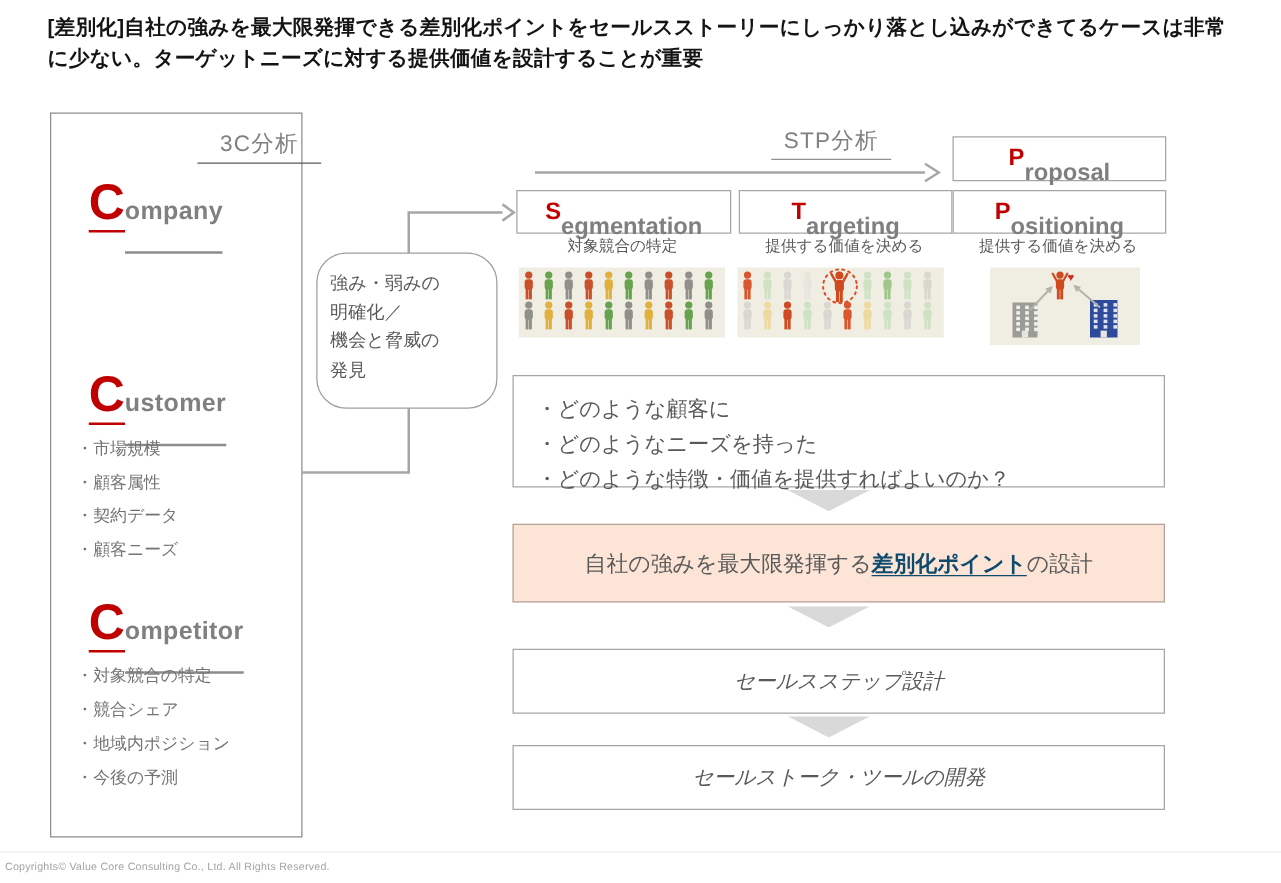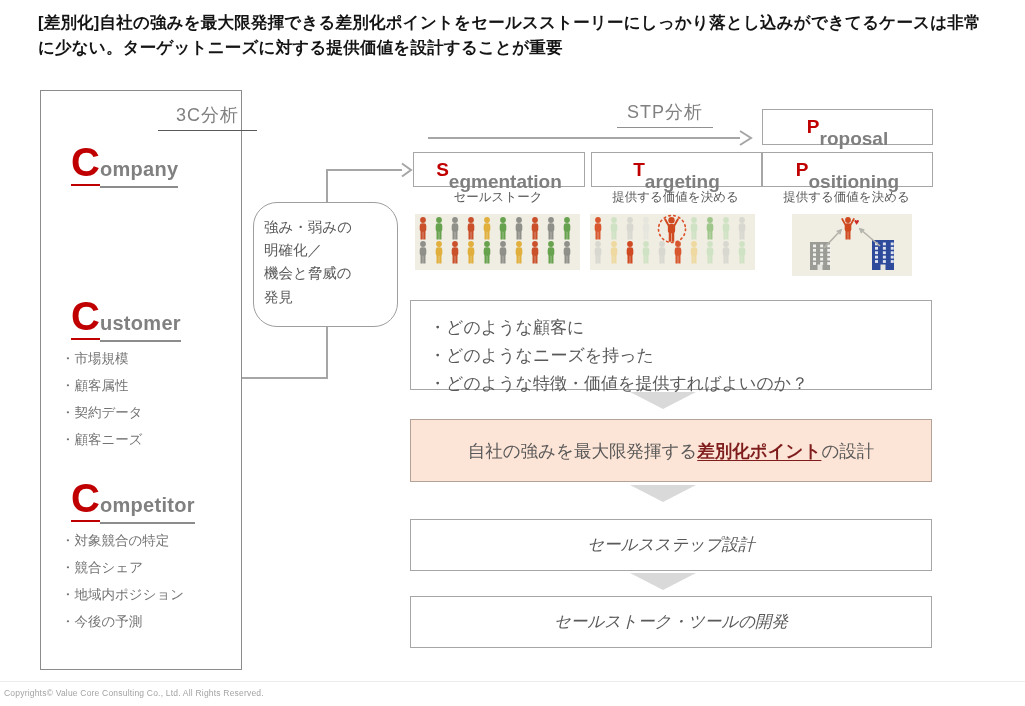--- a/index.html
+++ b/index.html
@@ -10,21 +10,21 @@
          color:#141414;line-height:1.5;letter-spacing:0.2px;}
   
   .c3-box{position:absolute;left:40px;top:90px;width:200px;height:578px;background:#fff;
           border:1px solid #8c8c8c;z-index:2;}
   .c3-head-wrap{position:absolute;top:12px;left:16px;width:100%;text-align:right;}
   .c3-head{display:inline-block;font-size:18px;color:#808080;border-bottom:1px solid #595959;
            padding:0 18px 3px 18px;letter-spacing:1px;}
   .c3-section{position:absolute;left:30px;}
   .c3-initial{font-size:40px;line-height:0.95;font-weight:700;color:#c00000;border-bottom:2px solid #c00000;}
   .c3-rest{font-size:20px;font-weight:700;color:#808080;border-bottom:2px solid #8c8c8c;
-           padding-bottom:6px;letter-spacing:0.3px;}
+           padding-bottom:21px;letter-spacing:0.3px;}
   .c3-list{margin:10px 0 0 -10px;padding:0;list-style:none;}
   .c3-list li{font-size:13.5px;color:#737373;line-height:27px;white-space:nowrap;}
   
   .note-box{position:absolute;left:253px;top:202px;width:145px;height:125px;background:#fff;
             border:1.5px solid #9e9e9e;border-radius:24px;z-index:3;box-sizing:border-box;
             padding:13px 0 0 10px;font-size:14.5px;color:#595959;line-height:1.6;}
   
   .overlay{position:absolute;left:0;top:0;z-index:1;pointer-events:none;}
   
   .stp-head-wrap{position:absolute;left:604px;top:100px;width:122px;text-align:center;z-index:2;}
@@ -38,21 +38,21 @@
   .stp-caption{position:absolute;z-index:2;text-align:center;font-size:12.5px;color:#595959;}
   
   .illu{position:absolute;z-index:2;overflow:hidden;}
   .illu svg{display:block;width:100%;height:100%;}
   
   .flow-box{position:absolute;left:410px;width:522px;border:1px solid #a6a6a6;background:#fff;
             box-sizing:border-box;z-index:2;color:#595959;}
   .needs-box{top:300px;height:90px;padding:13px 0 0 18px;font-size:17px;line-height:28px;}
   .design-box{top:419px;height:63px;background:#fce4d6;border:1px solid #b3a298;
               display:flex;align-items:center;justify-content:center;font-size:17.5px;}
-  .design-box .emph{font-weight:700;color:#7f1d1d;text-decoration:underline;text-underline-offset:3px;}
+  .design-box .emph{font-weight:700;color:#0c4a6e;text-decoration:underline;text-underline-offset:3px;}
   .center-box{display:flex;align-items:center;justify-content:center;font-size:16.5px;font-style:italic;}
   .step-box{top:519px;height:52px;}
   .talk-box{top:596px;height:52px;}
   .chevron{position:absolute;left:630px;z-index:2;}
   .chevron polygon{fill:#d9d9d9;}
   
   .footer-line{position:absolute;left:0;top:681px;width:100%;border-top:1px solid #ececec;}
   .copyright{position:absolute;left:4px;top:688px;font-size:8.5px;color:#a3a3a3;letter-spacing:0.2px;}
 </style>
 </head>
@@ -114,21 +114,21 @@
   <div class="stp-box" style="left:762px;top:109px;width:169px;height:34px;">
     <span class="stp-initial">P</span>
       <span class="stp-rest">roposal</span>
   </div>
 
   <div id="stp-steps">
       <div class="stp-box" style="left: 413px; top: 152px; width: 170px;">
         <span class="stp-initial">S</span>
         <span class="stp-rest">egmentation</span>
       </div>
-      <div class="stp-caption" style="left: 413px; top: 189px; width: 170px;">セールストーク</div>
+      <div class="stp-caption" style="left: 413px; top: 189px; width: 170px;">対象競合の特定</div>
       <div class="stp-box" style="left: 591px; top: 152px; width: 169px;">
         <span class="stp-initial">T</span>
         <span class="stp-rest">argeting</span>
       </div>
       <div class="stp-caption" style="left: 591px; top: 189px; width: 169px;">提供する価値を決める</div>
       <div class="stp-box" style="left: 762px; top: 152px; width: 169px;">
         <span class="stp-initial">P</span>
         <span class="stp-rest">ositioning</span>
       </div>
       <div class="stp-caption" style="left: 762px; top: 189px; width: 169px;">提供する価値を決める</div>

